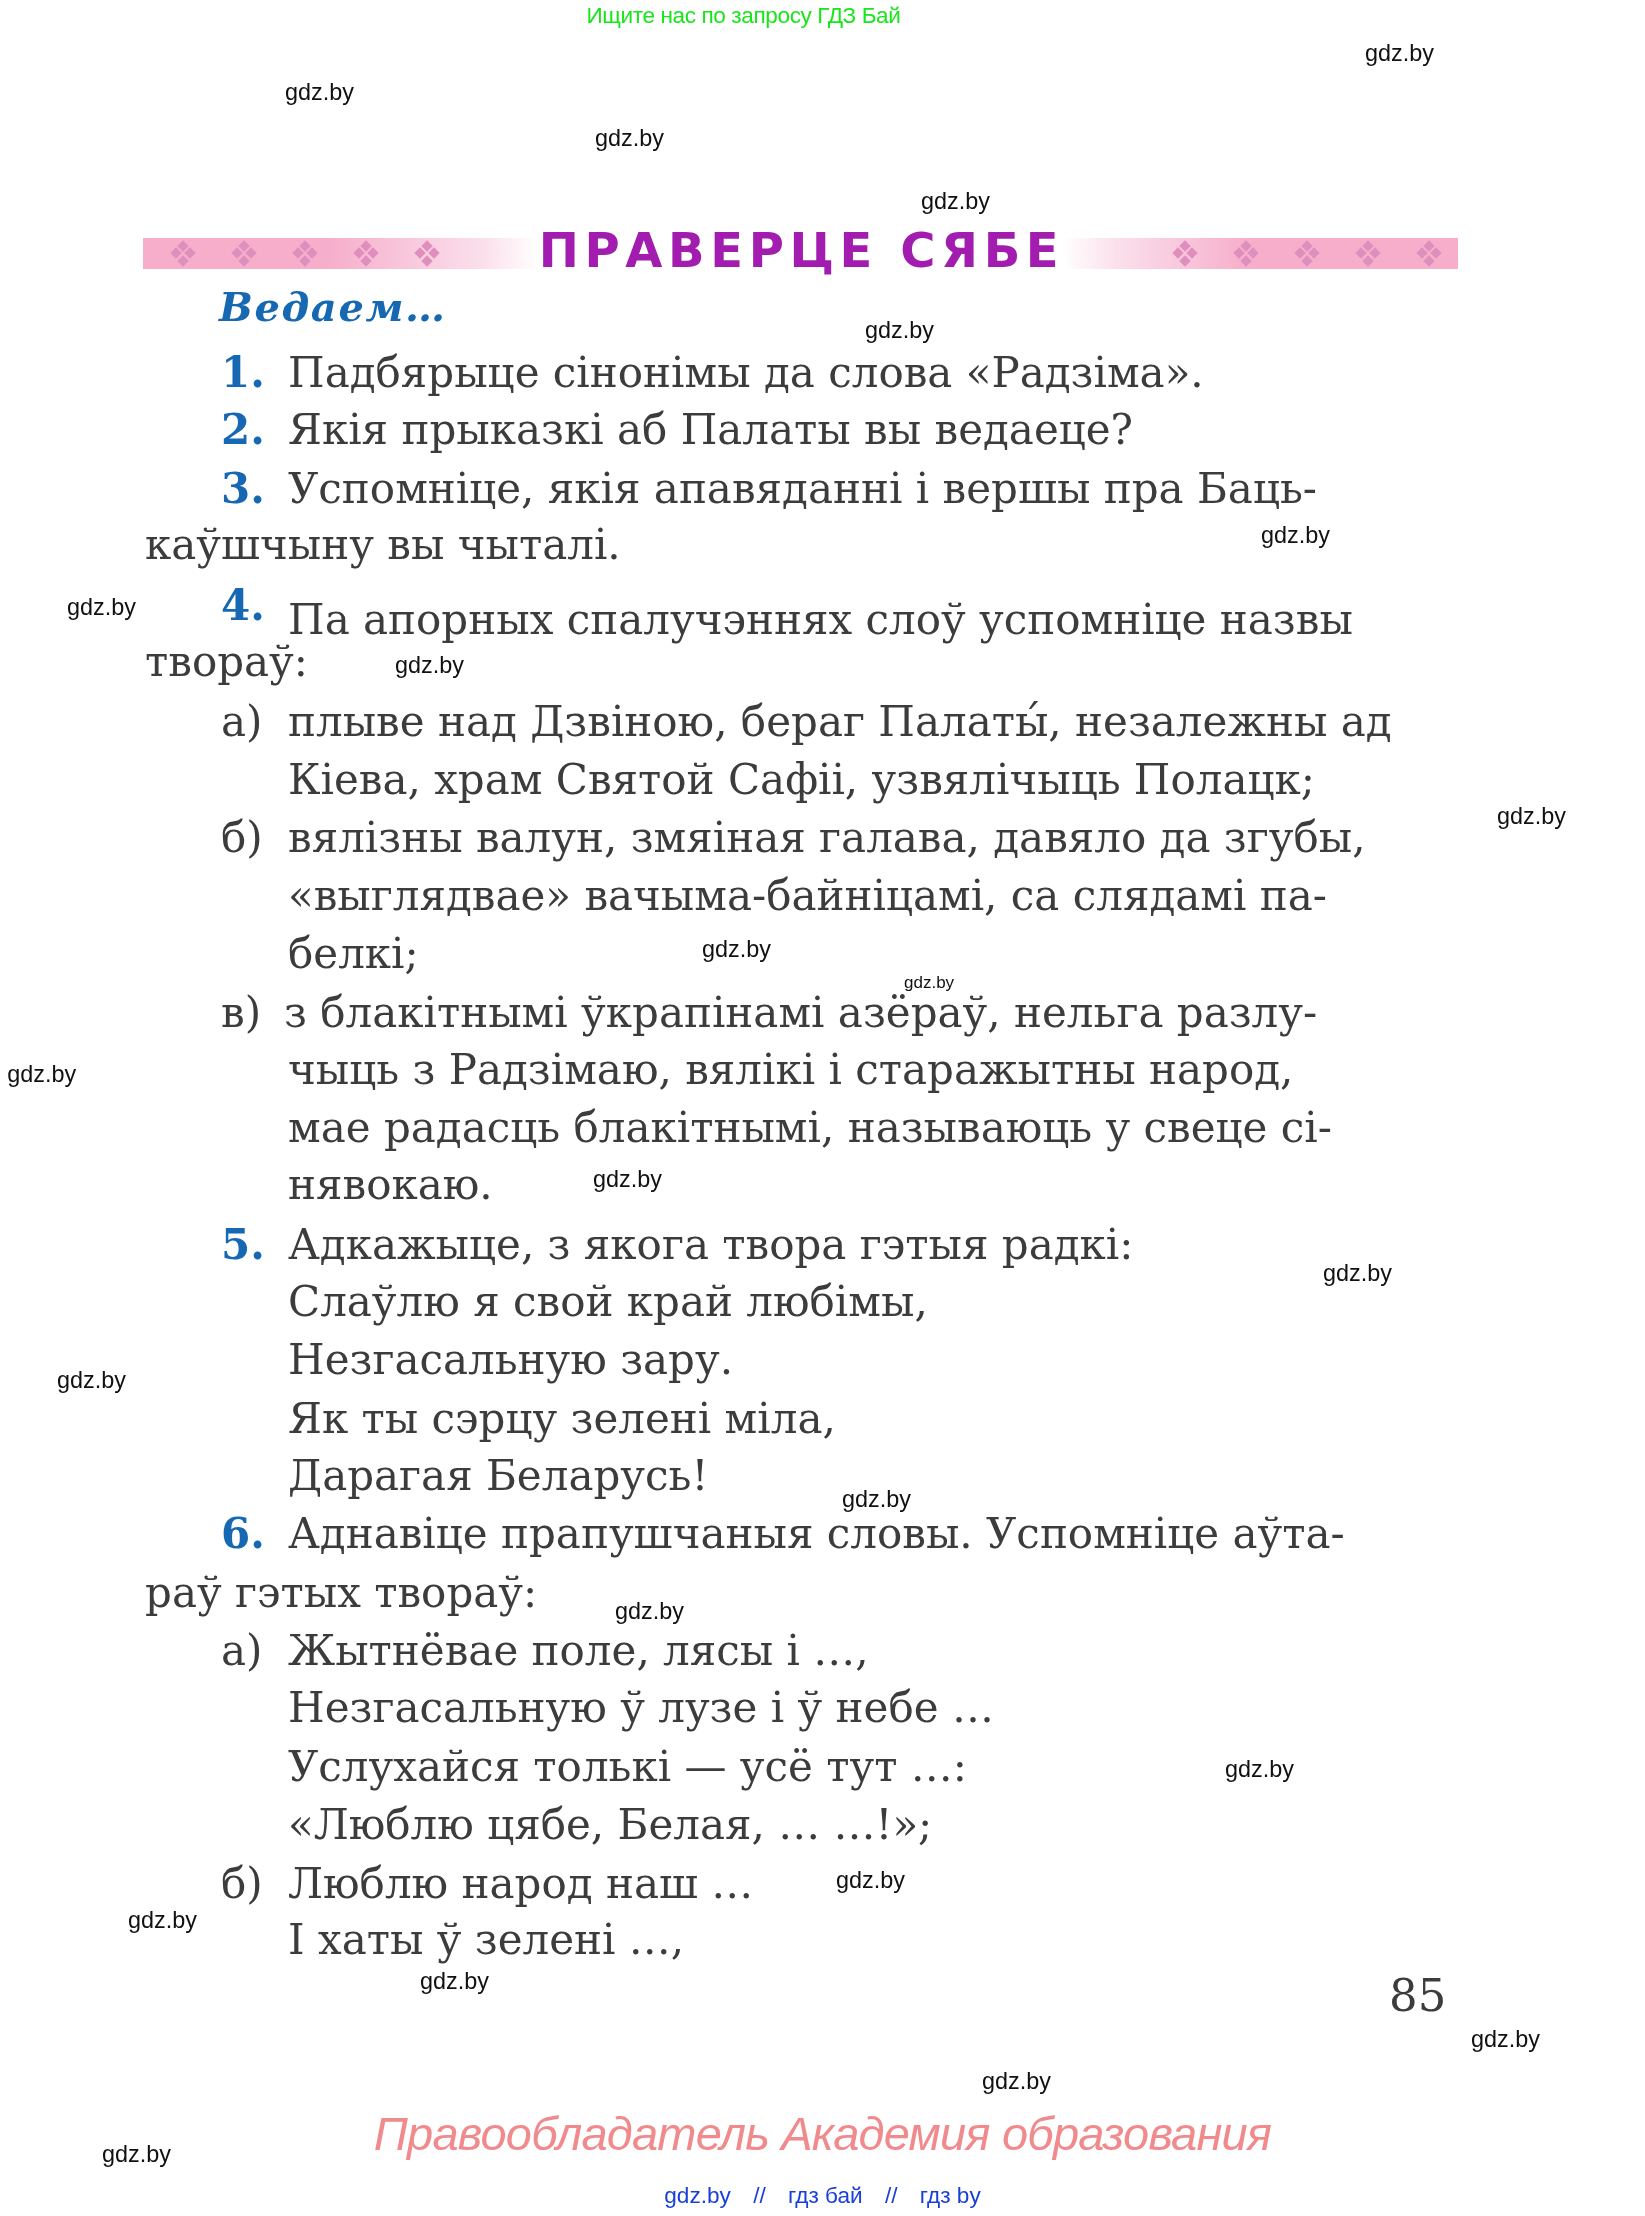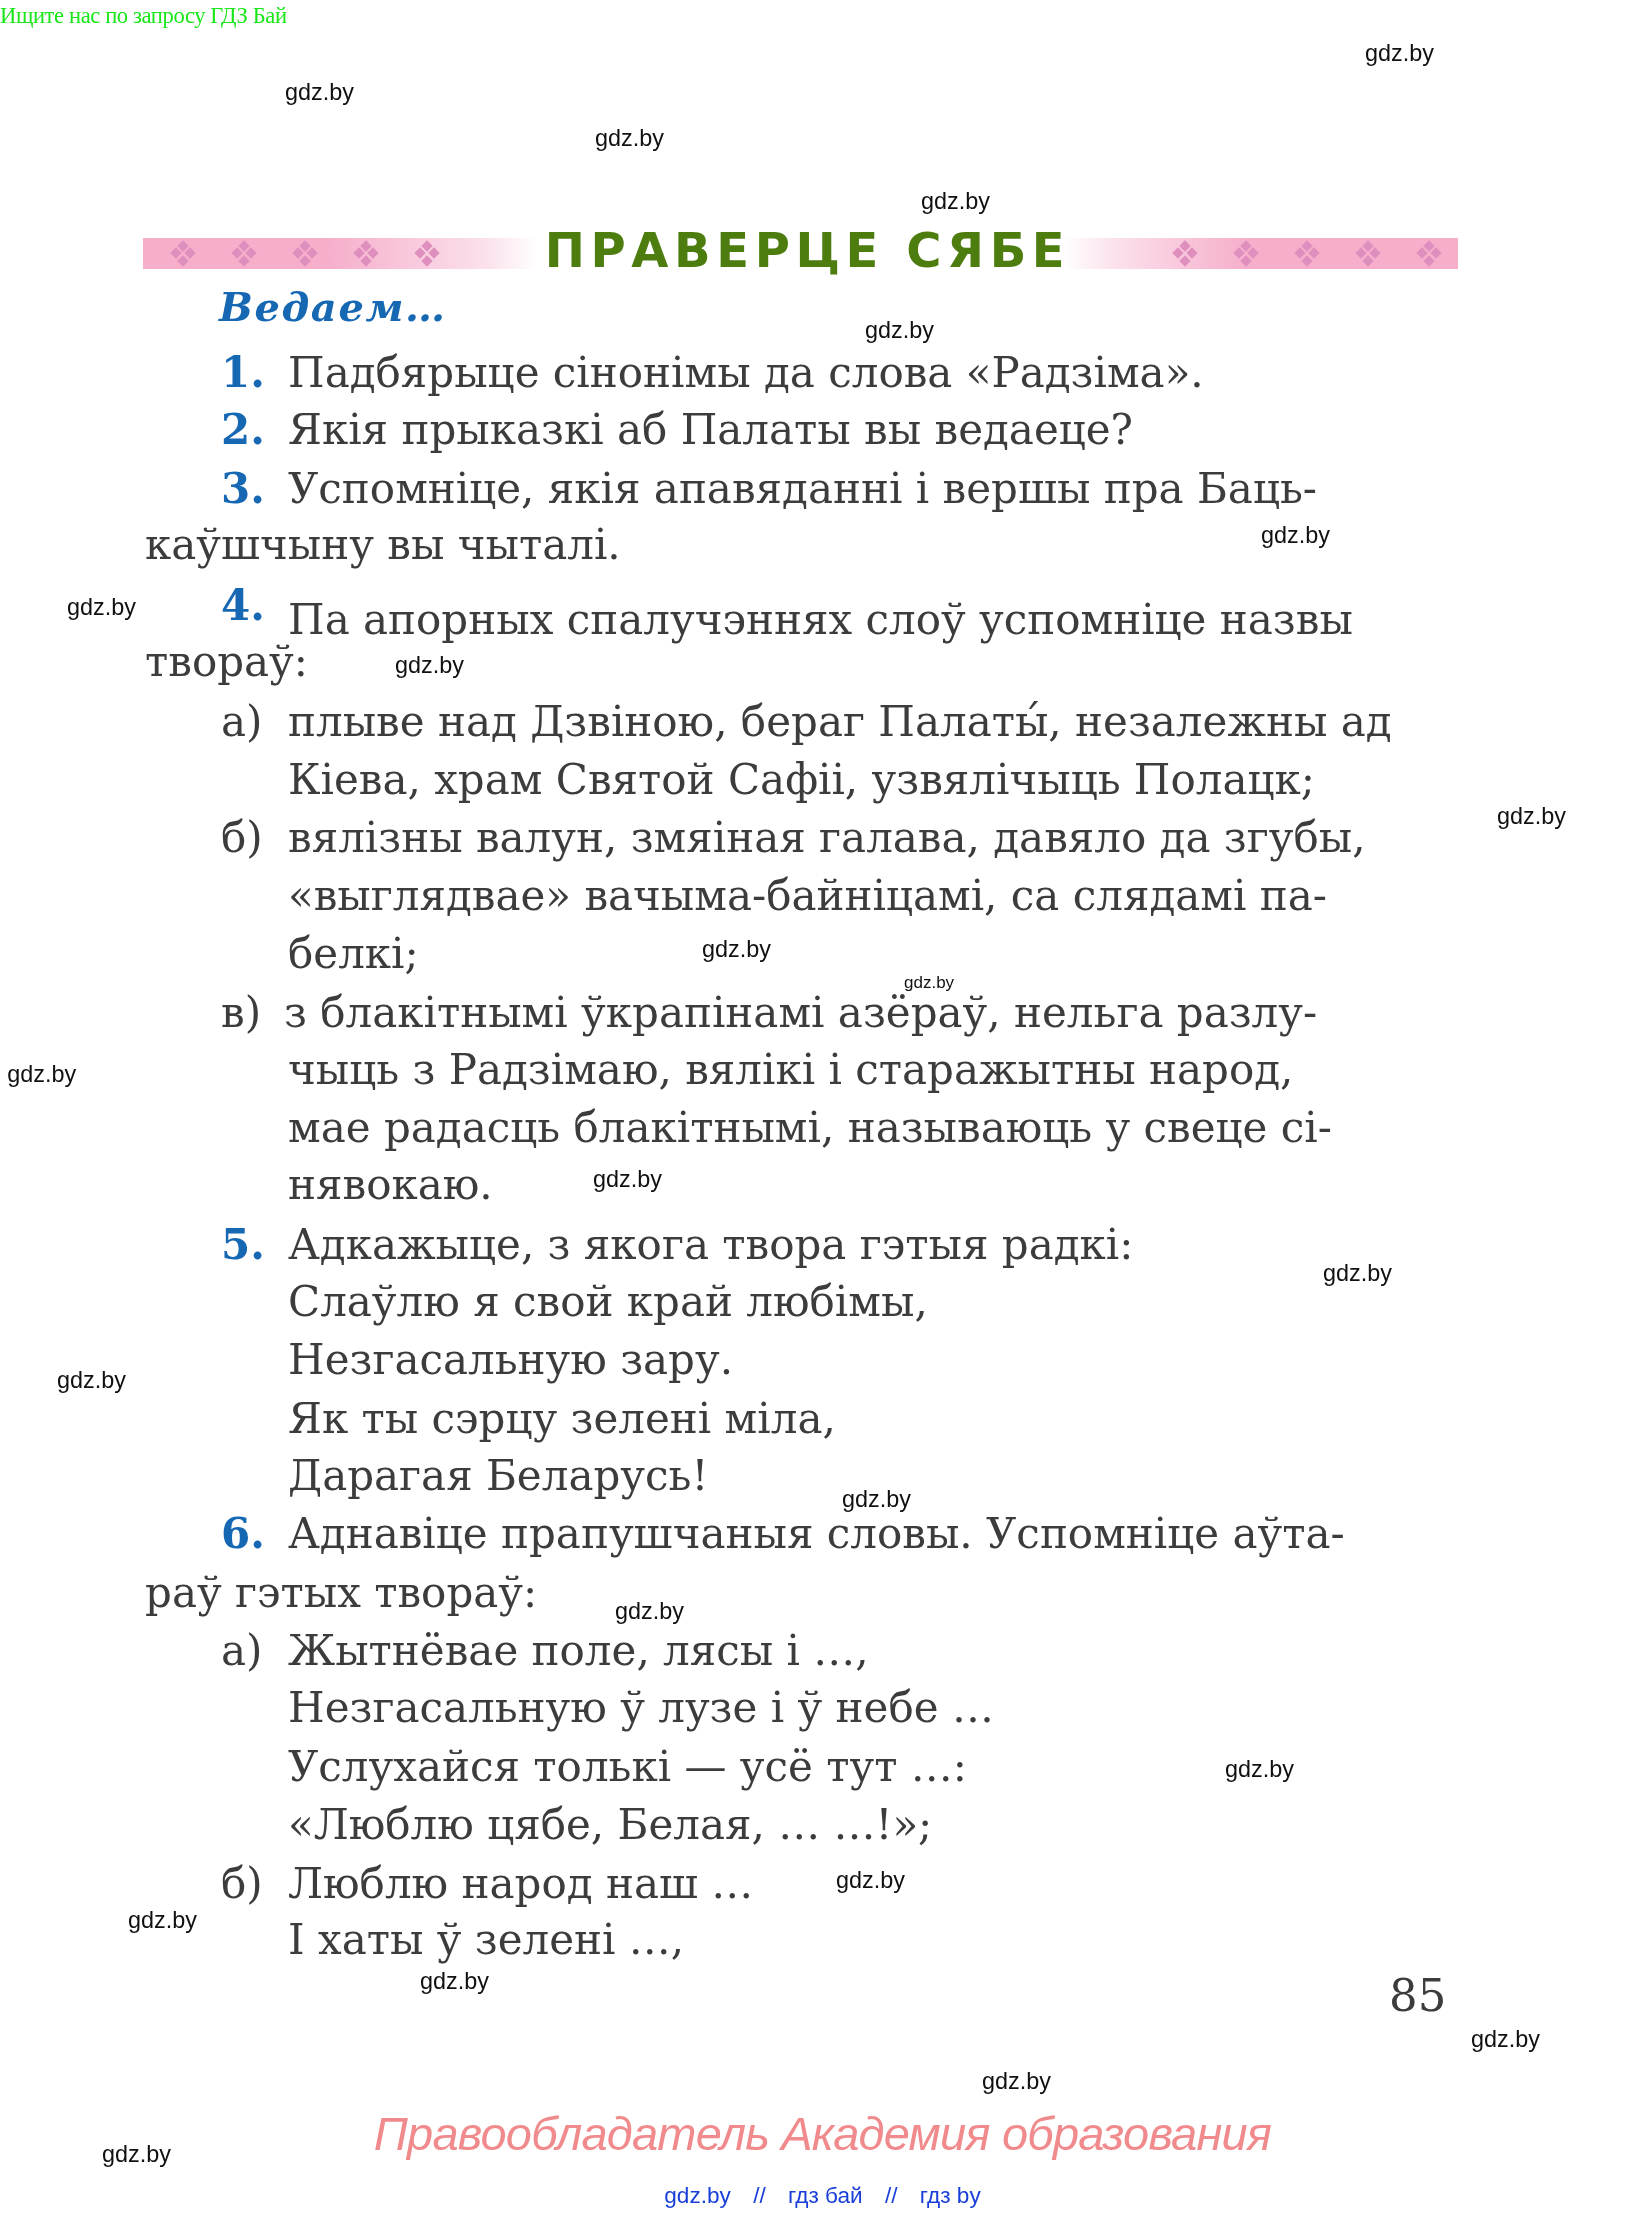--- a/index.html
+++ b/index.html
@@ -4,22 +4,22 @@
 <style>
   html, body { margin: 0; padding: 0; }
   body {
     width: 1645px; height: 2216px; position: relative; overflow: hidden;
     background: #ffffff;
     font-family: "DejaVu Serif", "Liberation Serif", serif;
   }
   .abs { position: absolute; white-space: nowrap; }
 
   .top-banner {
-    left: 0; width: 1487px; top: 3.2px; text-align: left;
-    font-family: Liberation Serif, serif; font-size: 22.6px; color: #19e619;
+    left: 0; width: 1487px; top: 3.2px; text-align: center;
+    font-family: Liberation Sans, sans-serif; font-size: 22.6px; color: #19e619;
     letter-spacing: -0.4px;
   }
 
   .band {
     position: absolute; left: 143px; top: 238px; width: 1315px; height: 31px;
     background: linear-gradient(to right,
       #f6aecb 0%, #f6aecb 14%, #fbe0ec 26%, #ffffff 30%,
       #ffffff 70%, #fbe0ec 74%, #f6aecb 84%, #f6aecb 100%);
   }
   .diamonds { position: absolute; top: 0; height: 31px; display: flex; gap: 35px; align-items: center; }
@@ -29,23 +29,23 @@
   .dcluster span {
     position: absolute; width: 8px; height: 8px; background: #df8fbd;
     transform: rotate(45deg);
   }
   .dcluster span:nth-child(1){ left: 8.9px; top: 1.6px; }
   .dcluster span:nth-child(2){ left: 1.6px;  top: 8.9px; }
   .dcluster span:nth-child(3){ left: 16px; top: 8.9px; }
   .dcluster span:nth-child(4){ left: 8.9px; top: 16px; }
 
   .section-title {
-    left: 6px; width: 1603px; top: 222px; text-align: center;
+    left: 0; width: 1603px; top: 222px; text-align: center;
     font-family: "DejaVu Sans", "Liberation Sans", sans-serif;
-    font-weight: bold; font-size: 48px; color: #4d7c0f; letter-spacing: 5.6px;
+    font-weight: bold; font-size: 48px; color: #a21caf; letter-spacing: 5.6px;
   }
 
   .subhead {
     left: 219px; top: 283px;
     font-family: "DejaVu Serif", serif; font-style: italic; font-weight: bold;
     font-size: 40px; color: #1768b3; letter-spacing: 1.6px;
   }
 
   .line {
     position: absolute; height: 58px; line-height: 58px;

